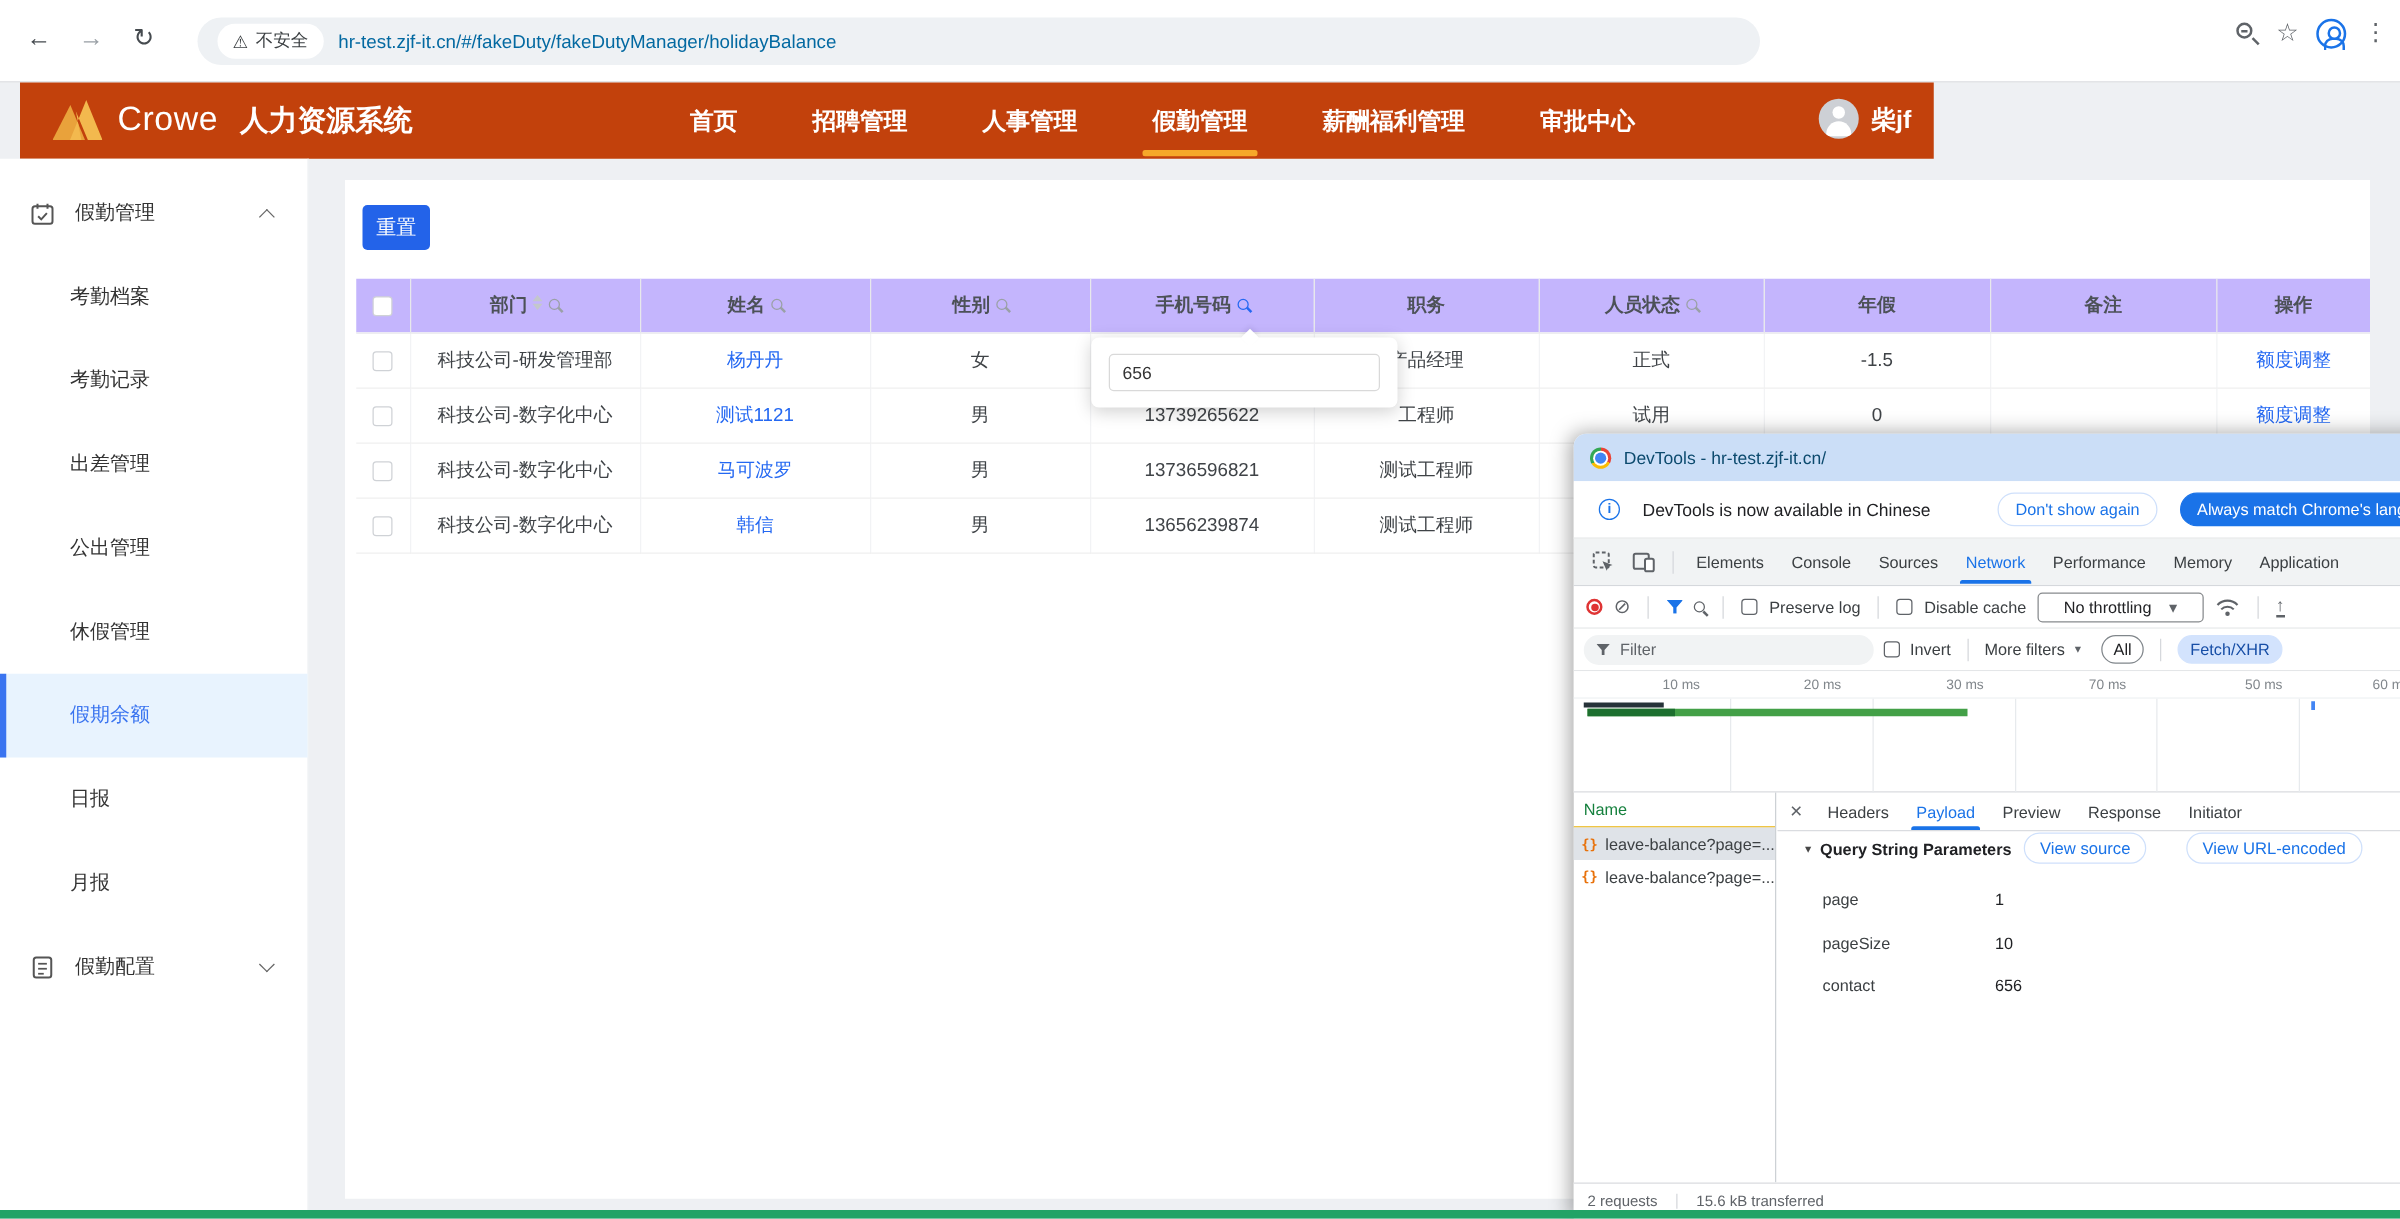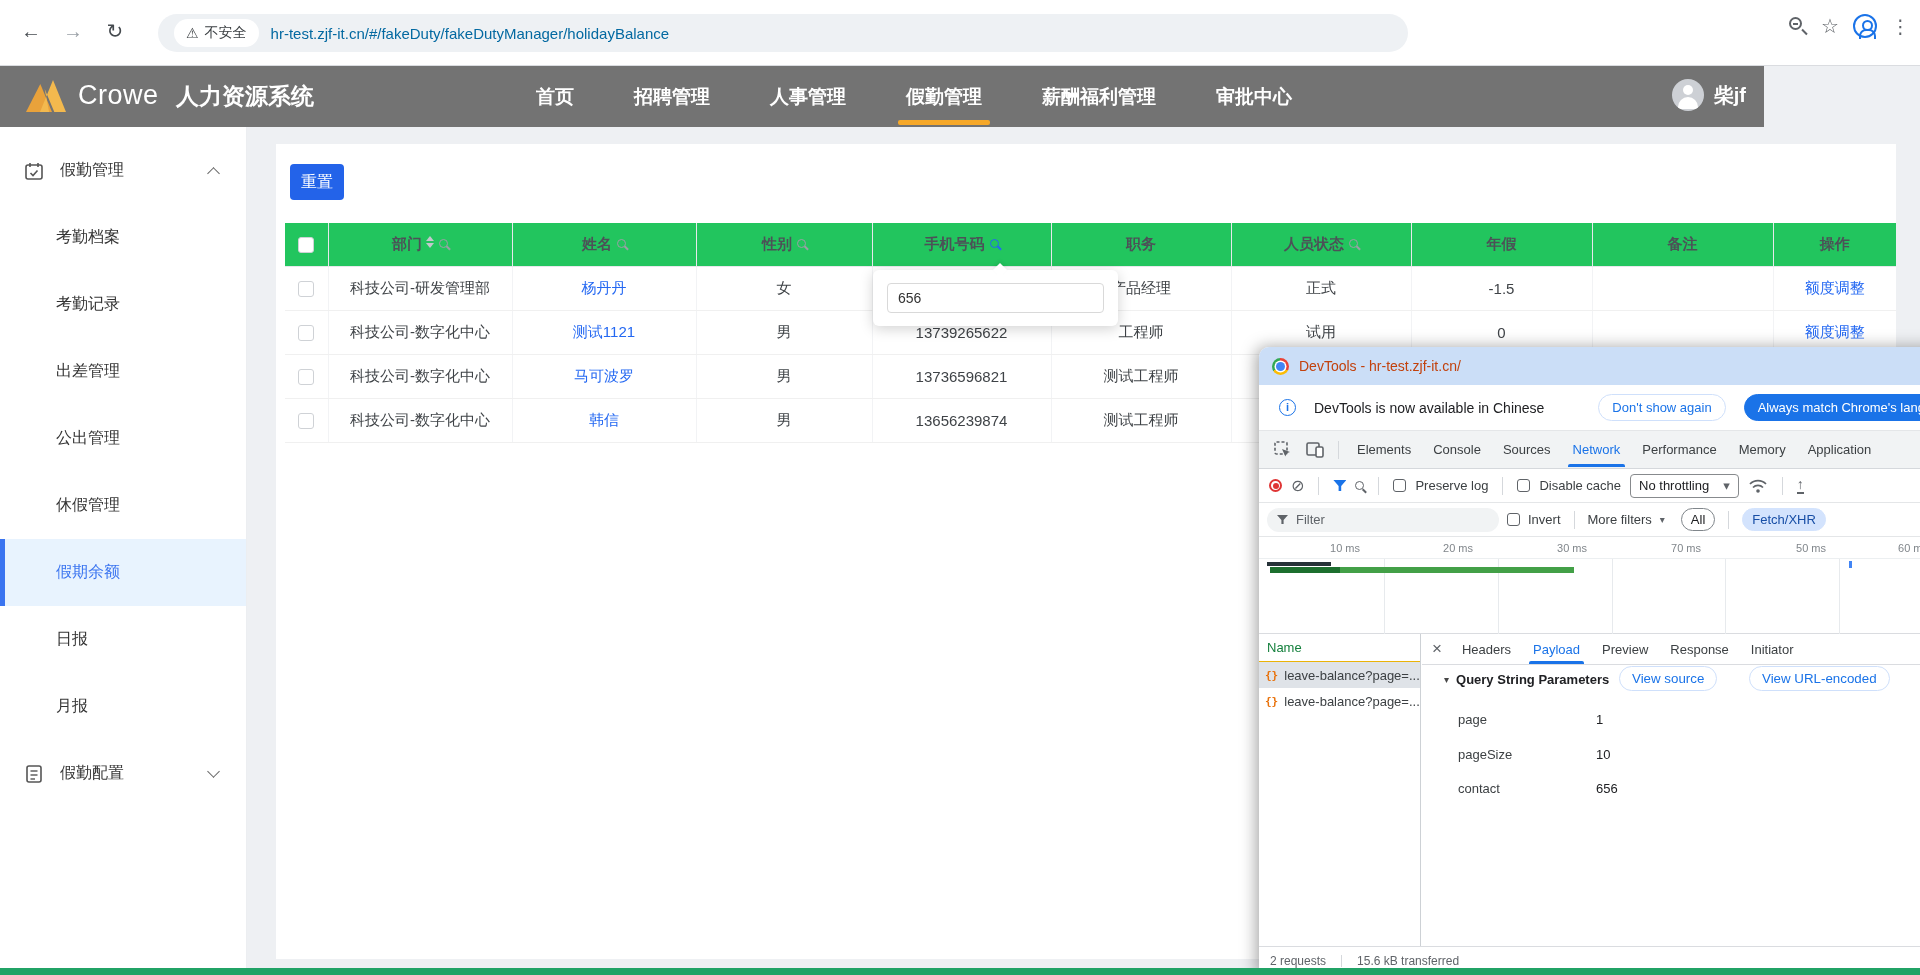--- a/index.html
+++ b/index.html
@@ -16,21 +16,21 @@
   .right-icos { right:10px; top:14px; display:flex; align-items:center; gap:14px; }
   .profile-ico { width:24px; height:24px; border:2px solid #1a73e8; border-radius:50%; position:relative; }
   .profile-ico::before { content:""; position:absolute; left:7px; top:4px; width:7px; height:7px; border:2px solid #1a73e8; border-radius:50%; }
   .profile-ico::after { content:""; position:absolute; left:4px; top:13px; width:13px; height:8px; border:2px solid #1a73e8; border-bottom:none; border-radius:7px 7px 0 0; }
   .zoom-out-ico { position:relative; width:18px; height:18px; }
   .zoom-out-ico .lens { position:absolute; left:0; top:0; width:13px; height:13px; border:2px solid #5f6368; border-radius:50%; }
   .zoom-out-ico .lens::before { content:""; position:absolute; left:2px; top:4px; width:5px; height:2px; background:#5f6368; }
   .zoom-out-ico::after { content:""; position:absolute; width:7px; height:2px; background:#5f6368; transform:rotate(45deg); right:-1px; bottom:2px; }
 
   
-  .app-header { left:0; top:66px; width:1764px; height:61px; background:#737373; z-index:5; color:#fff; }
+  .app-header { left:16px; top:66px; width:1531px; height:61px; background:#c2410c; z-index:5; color:#fff; }
   .logo-tris { left:26px; top:14px; width:40px; height:32px; }
   .tri { position:absolute; }
   .t1 { left:0; top:4px; width:26px; height:28px; background:#e9a23b; clip-path:polygon(55% 0,100% 100%,0 100%); }
   .t2 { left:14px; top:0; width:26px; height:32px; background:#f3b94e; clip-path:polygon(50% 0,100% 100%,55% 100%,18% 28%,35% 100%,0 100%); }
   .brand { left:78px; top:14px; font-size:27px; color:#fff; letter-spacing:.5px; }
   .product { left:176px; top:15px; font-size:23px; font-weight:bold; }
   .top-nav { left:530px; top:0; height:61px; display:flex; align-items:center; gap:48px; }
   .top-nav .nav-item { font-size:19px; font-weight:600; color:#fff; position:relative; padding:17px 6px; cursor:pointer; }
   .top-nav .nav-item.active::after { content:""; position:absolute; left:-2px; right:-2px; bottom:2px; height:5px; background:#f6a829; border-radius:2px; }
   .hdr-user { right:18px; top:13px; display:flex; align-items:center; gap:10px; }
@@ -48,42 +48,42 @@
   .side-row.active::before { content:""; position:absolute; left:0; top:0; bottom:0; width:5px; background:#3a74f0; }
   .grp-ico { position:absolute; left:24px; top:24px; }
   .chev { position:absolute; right:28px; width:9px; height:9px; border-right:1.7px solid #666; border-bottom:1.7px solid #666; }
   .chev.up { transform:rotate(-135deg); top:32px; }
   .chev.down { transform:rotate(45deg); top:27px; }
 
   
   .card { left:276px; top:144px; width:1620px; height:815px; background:#fff; z-index:1; }
   .reset-btn { left:290px; top:164px; width:54px; height:36px; background:#2363e9; color:#fff; font-size:16px; border:none; border-radius:4px; cursor:pointer; z-index:2; }
   .grid { left:285px; top:223px; width:1611px; z-index:2; border-collapse:collapse; table-layout:fixed; font-size:15px; color:#3f4347; }
-  .grid th { height:43px; background:#22c55e; font-weight:600; color:#4c5157; border-right:1px solid #e7e8ec; border-bottom:1px solid #e7e8ec; text-align:center; }
+  .grid th { height:43px; background:#c4b5fd; font-weight:600; color:#4c5157; border-right:1px solid #e7e8ec; border-bottom:1px solid #e7e8ec; text-align:center; }
   .grid th:last-child, .grid td:last-child { border-right:none; }
   .grid td { height:44px; text-align:center; border-right:1px solid #f2f3f5; border-bottom:1px solid #f0f0f0; background:#fff; }
   .cbx { display:inline-block; width:16px; height:16px; border:1px solid #cfd2d6; border-radius:3px; background:#fff; vertical-align:middle; cursor:pointer; }
   .lnk { color:#2468f2; cursor:pointer; text-decoration:none; }
   .mag { display:inline-block; width:9px; height:9px; border:1.6px solid #9aa0a6; border-radius:50%; position:relative; vertical-align:1px; margin-left:5px; }
   .mag::after { content:""; position:absolute; width:5px; height:1.6px; background:#9aa0a6; transform:rotate(45deg); right:-4px; bottom:-2px; }
   .mag.blue { border-color:#2468f2; } .mag.blue::after { background:#2468f2; }
   .sorters { display:inline-block; vertical-align:1px; margin-left:4px; }
   .sorters i { display:block; width:0; height:0; border-left:4px solid transparent; border-right:4px solid transparent; }
   .sorters .s-up { border-bottom:5px solid #c3c7cc; margin-bottom:2px; }
   .sorters .s-dn { border-top:5px solid #c3c7cc; }
 
   
   .popup { left:873px; top:270px; width:245px; height:56px; background:#fff; border-radius:6px; box-shadow:0 3px 14px rgba(0,0,0,.18); z-index:50; }
   .popup .arrow { position:absolute; left:122px; top:-5px; width:10px; height:10px; background:#fff; transform:rotate(45deg); box-shadow:-2px -2px 4px rgba(0,0,0,.06); }
   .popup input { position:absolute; left:14px; top:13px; width:217px; height:30px; border:1px solid #d9d9d9; border-radius:4px; font-size:14px; padding:0 10px; color:#333; outline:none; font-family:inherit; }
 
   
   .devtools { left:1259px; top:347px; width:750px; height:628px; background:#fff; z-index:100; border-radius:10px 0 0 0; box-shadow:-3px 0 16px rgba(0,0,0,.35); font-size:13px; color:#3c4043; }
   .dt-titlebar { left:0; top:0; width:750px; height:38px; background:#cbdef7; border-radius:10px 0 0 0; display:flex; align-items:center; padding-left:13px; gap:10px; }
-  .dt-title { font-size:14px; color:#c2410c; }
+  .dt-title { font-size:14px; color:#0c4a6e; }
   .clogo { width:17px; height:17px; border-radius:50%; background:conic-gradient(from 0deg,#ea4335 0 33%,#fbbc05 0 66%,#34a853 0 100%); position:relative; }
   .clogo::after { content:""; position:absolute; inset:4px; background:#4285f4; border-radius:50%; box-shadow:0 0 0 1.5px #fff; }
   .dt-banner { left:0; top:38px; width:750px; height:46px; background:#fff; border-bottom:1px solid #e4e6e8; display:flex; align-items:center; padding-left:20px; gap:18px; }
   .info-ico { width:17px; height:17px; border:1.6px solid #1a73e8; border-radius:50%; color:#1a73e8; font-size:11px; font-weight:bold; text-align:center; line-height:14px; flex:0 0 auto; }
   .banner-msg { font-size:14px; color:#202124; }
   .pill { border:1px solid #cfe0fb; border-radius:15px; color:#1a73e8; font-size:13px; padding:5px 13px; background:#fff; cursor:pointer; white-space:nowrap; }
   .pill.filled { background:#1a73e8; color:#fff; border-color:#1a73e8; }
   .dt-tabs { left:0; top:84px; width:750px; height:38px; background:#f1f3f4; border-bottom:1px solid #d5d8dc; display:flex; align-items:center; padding-left:10px; gap:4px; }
   .dt-tab { padding:10px 9px; color:#3c4043; cursor:pointer; position:relative; white-space:nowrap; }
   .dt-tab.active { color:#1a73e8; }
@@ -92,21 +92,21 @@
   .dt-toolbar { left:0; top:122px; width:750px; height:34px; background:#fff; border-bottom:1px solid #e4e6e8; display:flex; align-items:center; padding-left:10px; gap:9px; }
   .rec-ico { width:13px; height:13px; border:2px solid #df3434; border-radius:50%; position:relative; cursor:pointer; flex:0 0 auto; }
   .rec-ico::after { content:""; position:absolute; inset:1.5px; background:#df3434; border-radius:50%; }
   .clear-ico { font-size:16px; color:#5f6368; cursor:pointer; line-height:1; }
   .funnel { width:13px; height:11px; background:#1a73e8; clip-path:polygon(0 0,100% 0,60% 55%,60% 100%,40% 100%,40% 55%); position:relative; cursor:pointer; flex:0 0 auto; }
   .funnel.gray { background:#5f6368; width:11px; height:9px; }
   .funnel .dot { position:absolute; right:-3px; bottom:-2px; width:5px; height:5px; background:#1a73e8; border-radius:50%; box-shadow:0 0 0 1.5px #fff; }
   .dmag { width:9px; height:9px; border:1.8px solid #5f6368; border-radius:50%; position:relative; cursor:pointer; flex:0 0 auto; }
   .dmag::after { content:""; position:absolute; width:5px; height:1.8px; background:#5f6368; transform:rotate(45deg); right:-4px; bottom:-3px; }
   .dcb { width:13px; height:13px; border:1.5px solid #5f6368; border-radius:3px; background:#fff; cursor:pointer; flex:0 0 auto; }
-  .dt-select { border:1px solid #878a8d; border-radius:4px; height:24px; padding:0 8px; display:flex; align-items:center; gap:14px; color:#202124; cursor:pointer; white-space:nowrap; }
+  .dt-select { border:1px solid #878a8d; border-radius:4px; height:24px; padding:0 20px; display:flex; align-items:center; gap:14px; color:#202124; cursor:pointer; white-space:nowrap; }
   .upl { position:relative; color:#5f6368; font-size:14px; line-height:1; border-bottom:2px solid #5f6368; padding-bottom:1px; cursor:pointer; }
   .dt-filterrow { left:0; top:156px; width:750px; height:34px; background:#fff; border-bottom:1px solid #e4e6e8; display:flex; align-items:center; padding-left:8px; gap:8px; }
   .filter-pill { width:232px; height:24px; background:#f1f3f4; border-radius:12px; display:flex; align-items:center; gap:8px; padding:0 10px; color:#5f6368; cursor:text; }
   .chip { border:1.5px solid #80868b; border-radius:13px; padding:3px 9px; color:#202124; cursor:pointer; white-space:nowrap; }
   .chip.sel { background:#d3e3fd; border-color:#d3e3fd; color:#174ea6; }
   .dt-ruler { left:0; top:190px; width:750px; height:22px; background:#fff; border-bottom:1px solid #eceff1; }
   .tick-lbl { position:absolute; top:5px; font-size:11px; color:#80868b; transform:translateX(-50%); }
   .gline { position:absolute; width:1px; background:#e7eaed; }
   .dt-overview { left:0; top:212px; width:750px; height:75px; background:#fff; border-bottom:1px solid #dadce0; }
   .ov-dark { position:absolute; left:8px; top:3px; width:64px; height:4px; background:#263238; }

